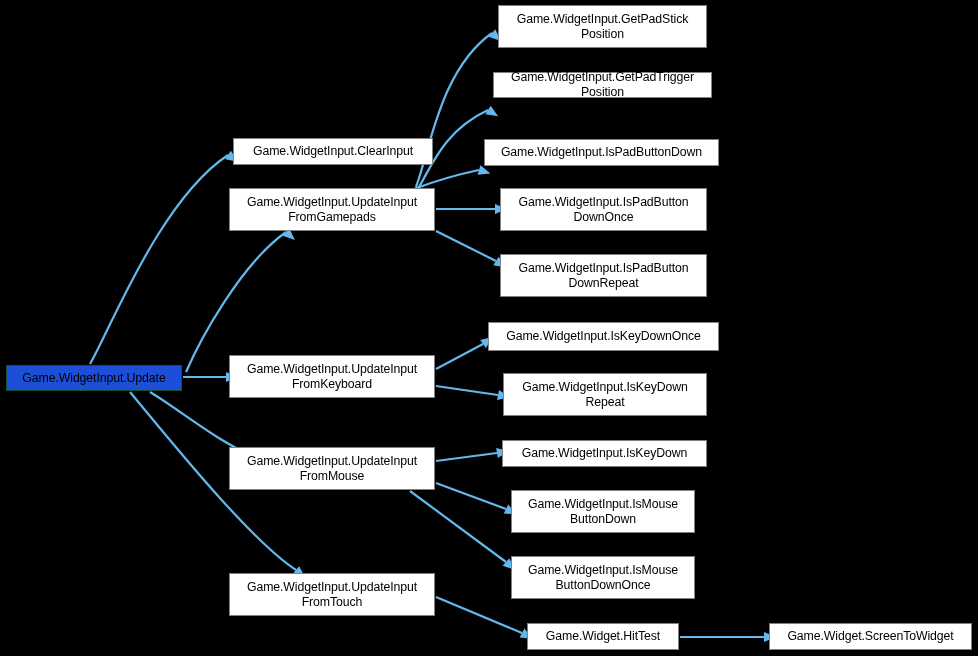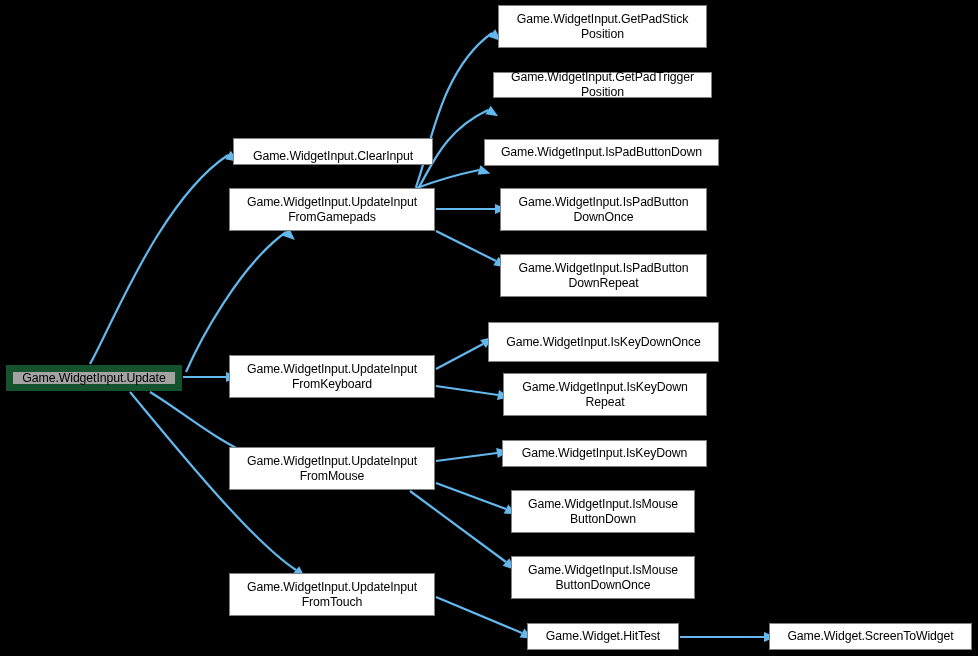--- a/index.html
+++ b/index.html
@@ -33,22 +33,22 @@
     justify-content: center;
     text-align: center;
     color: #000000;
     font-size: 12.3px;
     line-height: 15px;
     letter-spacing: -0.1px;
     white-space: pre-line;
     z-index: 5;
   }
   .node.current {
-    background: #a3a3a3;
-    border: 7px solid #14532d;
+    background: #1d4ed8;
+    border: 1px solid #14532d;
   }
   .node-label {
     display: block;
     padding: 0 3px;
   }
 </style>
 </head>
 <body>
 
 <div id="canvas" style="background: rgb(0, 0, 0);">
@@ -82,39 +82,39 @@
       <path d="M 436,483 L 506,509" fill="none" stroke="#63b8ee" stroke-width="2.2"></path>
       <polygon points="0,-5 12,0 0,5" fill="#63b8ee" transform="translate(506,509) rotate(26.56505117707799)"></polygon>
       <path d="M 410,491 L 506,562" fill="none" stroke="#63b8ee" stroke-width="2.2"></path>
       <polygon points="0,-5 12,0 0,5" fill="#63b8ee" transform="translate(506,562) rotate(41.987212495816664)"></polygon>
       <path d="M 436,597 L 522,633" fill="none" stroke="#63b8ee" stroke-width="2.2"></path>
       <polygon points="0,-5 12,0 0,5" fill="#63b8ee" transform="translate(522,633) rotate(28.81079374297307)"></polygon>
       <path d="M 680,637 L 764,637" fill="none" stroke="#63b8ee" stroke-width="2.2"></path>
       <polygon points="0,-5 12,0 0,5" fill="#63b8ee" transform="translate(764,637) rotate(0)"></polygon>
     </svg>
 <div class="node current" style="left: 6px; top: 365px; width: 176px; height: 26px;"><span class="node-label">Game.WidgetInput.Update</span></div>
-    <div class="node" style="left: 233px; top: 138px; width: 200px; height: 27px; align-items: flex-end;"><span class="node-label">Game.WidgetInput.ClearInput</span></div>
+    <div class="node" style="left: 233px; top: 138px; width: 200px; height: 27px;"><span class="node-label">Game.WidgetInput.ClearInput</span></div>
     <div class="node" style="left: 229px; top: 188px; width: 206px; height: 43px;"><span class="node-label">Game.WidgetInput.UpdateInput
 FromGamepads</span></div>
     <div class="node" style="left: 229px; top: 355px; width: 206px; height: 43px;"><span class="node-label">Game.WidgetInput.UpdateInput
 FromKeyboard</span></div>
     <div class="node" style="left: 229px; top: 447px; width: 206px; height: 43px;"><span class="node-label">Game.WidgetInput.UpdateInput
 FromMouse</span></div>
     <div class="node" style="left: 229px; top: 573px; width: 206px; height: 43px;"><span class="node-label">Game.WidgetInput.UpdateInput
 FromTouch</span></div>
     <div class="node" style="left: 498px; top: 5px; width: 209px; height: 43px;"><span class="node-label">Game.WidgetInput.GetPadStick
 Position</span></div>
     <div class="node" style="left: 493px; top: 72px; width: 219px; height: 26px;"><span class="node-label">Game.WidgetInput.GetPadTrigger
 Position</span></div>
     <div class="node" style="left: 484px; top: 139px; width: 235px; height: 27px;"><span class="node-label">Game.WidgetInput.IsPadButtonDown</span></div>
     <div class="node" style="left: 500px; top: 188px; width: 207px; height: 43px;"><span class="node-label">Game.WidgetInput.IsPadButton
 DownOnce</span></div>
     <div class="node" style="left: 500px; top: 254px; width: 207px; height: 43px;"><span class="node-label">Game.WidgetInput.IsPadButton
 DownRepeat</span></div>
-    <div class="node" style="left: 488px; top: 322px; width: 231px; height: 40px;"><span class="node-label">Game.WidgetInput.IsKeyDownOnce</span></div>
+    <div class="node" style="left: 488px; top: 322px; width: 231px; height: 29px;"><span class="node-label">Game.WidgetInput.IsKeyDownOnce</span></div>
     <div class="node" style="left: 503px; top: 373px; width: 204px; height: 43px;"><span class="node-label">Game.WidgetInput.IsKeyDown
 Repeat</span></div>
     <div class="node" style="left: 502px; top: 440px; width: 205px; height: 27px;"><span class="node-label">Game.WidgetInput.IsKeyDown</span></div>
     <div class="node" style="left: 511px; top: 490px; width: 184px; height: 43px;"><span class="node-label">Game.WidgetInput.IsMouse
 ButtonDown</span></div>
     <div class="node" style="left: 511px; top: 556px; width: 184px; height: 43px;"><span class="node-label">Game.WidgetInput.IsMouse
 ButtonDownOnce</span></div>
     <div class="node" style="left: 769px; top: 623px; width: 203px; height: 27px;"><span class="node-label">Game.Widget.ScreenToWidget</span></div>
     <div class="node" style="left: 527px; top: 623px; width: 152px; height: 27px;"><span class="node-label">Game.Widget.HitTest</span></div>
   </div>

